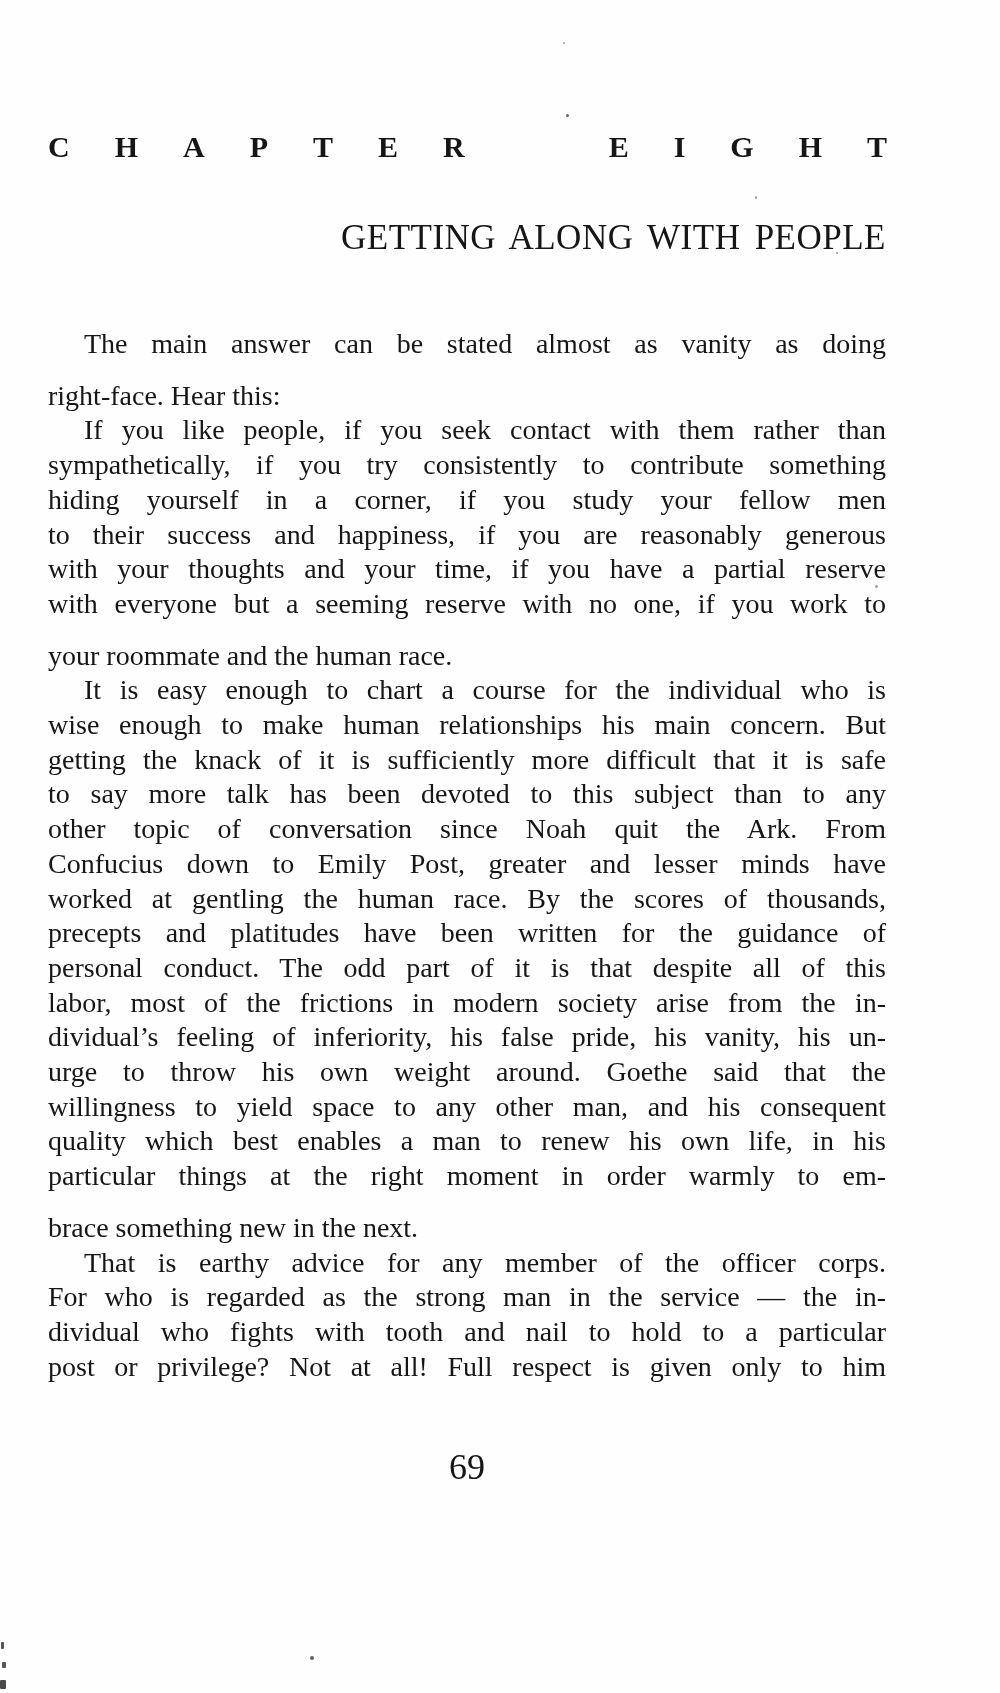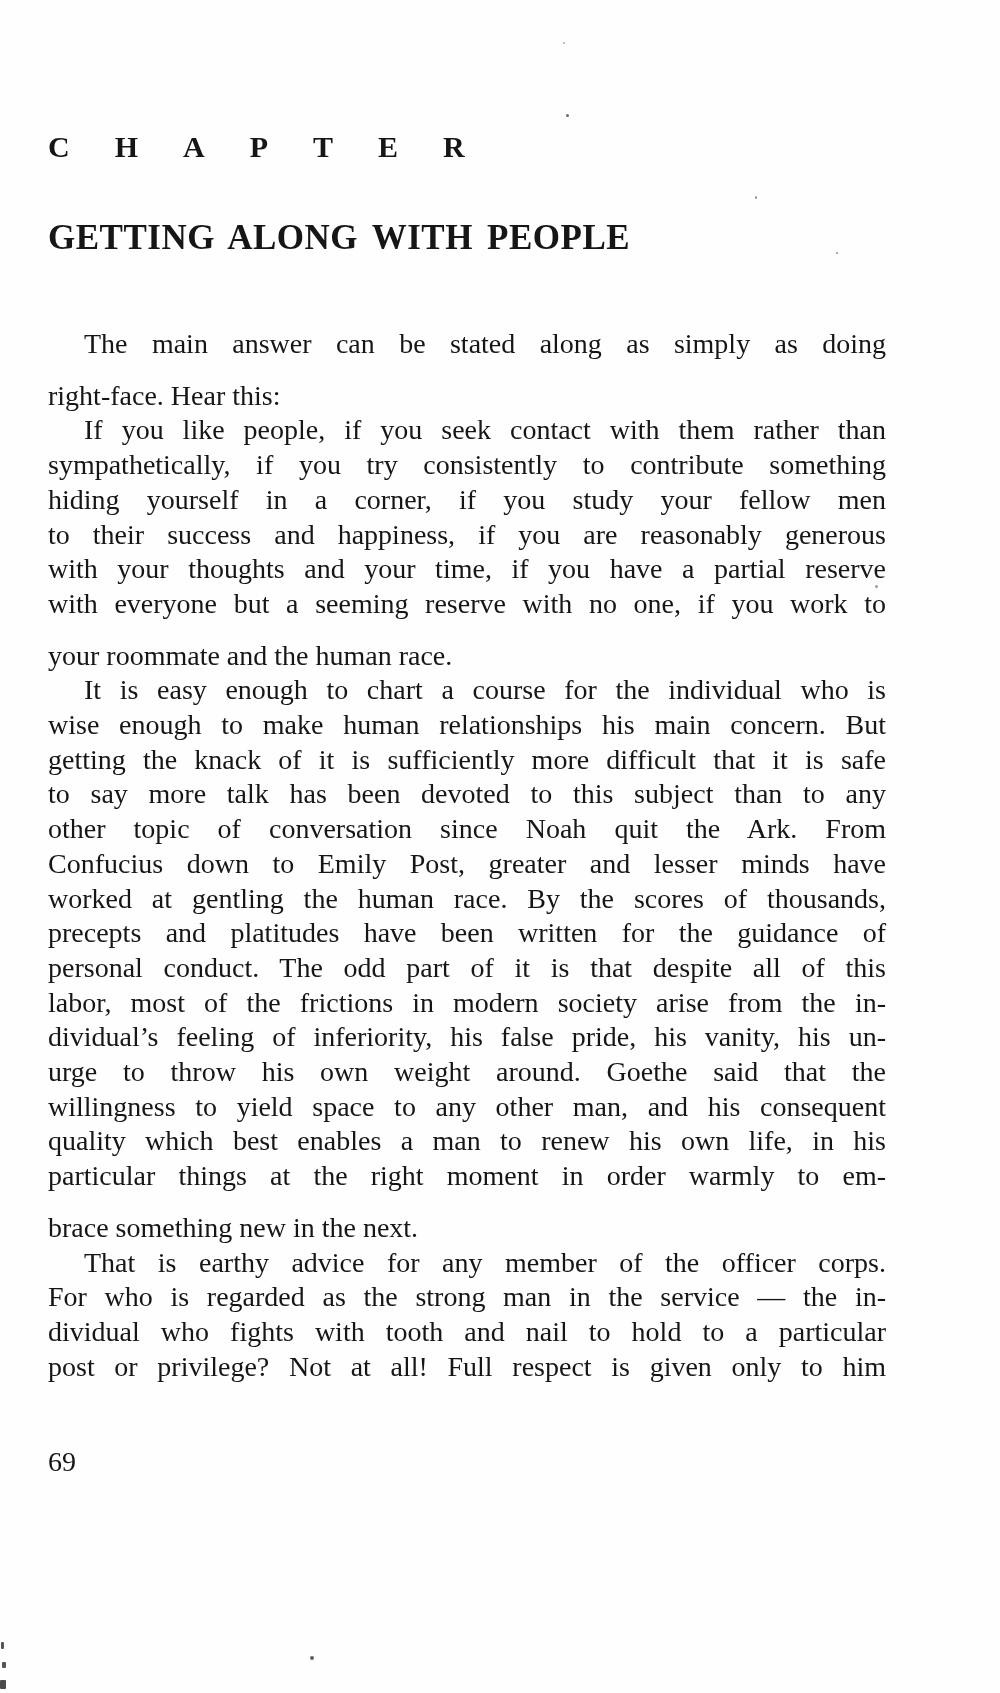--- a/index.html
+++ b/index.html
@@ -18,70 +18,71 @@
     left:48px; top:130px; width:884px;
     display:flex; justify-content:space-between;
     font-size:30px; font-weight:700;
     white-space:nowrap;
   }
   .chapter-word { letter-spacing:1.5em; }
   
   .page-title {
     position:absolute;
     left:48px; top:218px; width:838px;
-    text-align:left;
-    font-size:35px; font-weight:700;
+    text-align:right;
+    font-size:35px; font-weight:400;
     letter-spacing:0.5px; word-spacing:5px;
     white-space:nowrap;
   }
   
   .body-text {
     position:absolute;
     left:48px; top:327px; width:838px;
     font-size:28px; line-height:34.7px;
   }
   .text-line {
     text-align:justify;
     text-align-last:justify;
     white-space:normal;
   }
   .text-line.indent { text-indent:36px; }
   .text-line.para-end { text-align-last:left;margin-top:17px; }
   
   .page-number {
     position:absolute;
     left:48px; top:1446px; width:838px;
-    text-align:left;
-    font-size:28px;
+    text-align:center;
+    font-size:36px;
   }
   
   .speck { position:absolute; background:#2a2a2a; border-radius:50%; }
   .s1 { left:566px; top:114px; width:3px; height:3px; opacity:.7; }
   .s2 { left:755px; top:196px; width:2px; height:3px; opacity:.5; }
   .s3 { left:836px; top:252px; width:2px; height:2px; opacity:.5; }
   .s4 { left:875px; top:585px; width:3px; height:3px; opacity:.45; }
   .s5 { left:310px; top:1656px; width:4px; height:4px; opacity:.75; }
   .s6 { left:1px;  top:1642px; width:3px; height:7px; opacity:.8; border-radius:1px; }
   .s7 { left:2px;  top:1662px; width:4px; height:6px; opacity:.8; border-radius:1px; }
   .s8 { left:0px;  top:1680px; width:6px; height:9px; opacity:.85; border-radius:1px; }
   .s9 { left:563px; top:42px; width:2px; height:2px; opacity:.4; }
 </style>
 </head>
 <body>
 
 <div class="page">
 
   <div class="chapter-row">
     <span class="chapter-word">CHAPTER</span>
+    <span class="chapter-word">EIGHT</span>
   </div>
 
   <div class="page-title">GETTING ALONG WITH PEOPLE</div>
 
   <div class="body-text">
-      <div class="text-line indent">The main answer can be stated along as simply as doing</div>
+      <div class="text-line indent">The main answer can be stated almost as vanity as doing</div>
       <div class="text-line para-end">right-face. Hear this:</div>
       <div class="text-line indent">If you like people, if you seek contact with them rather than</div>
       <div class="text-line">sympathetically, if you try consistently to contribute something</div>
       <div class="text-line">hiding yourself in a corner, if you study your fellow men</div>
       <div class="text-line">to their success and happiness, if you are reasonably generous</div>
       <div class="text-line">with your thoughts and your time, if you have a partial reserve</div>
       <div class="text-line">with everyone but a seeming reserve with no one, if you work to</div>
       <div class="text-line para-end">your roommate and the human race.</div>
       <div class="text-line indent">It is easy enough to chart a course for the individual who is</div>
       <div class="text-line">wise enough to make human relationships his main concern. But</div>

